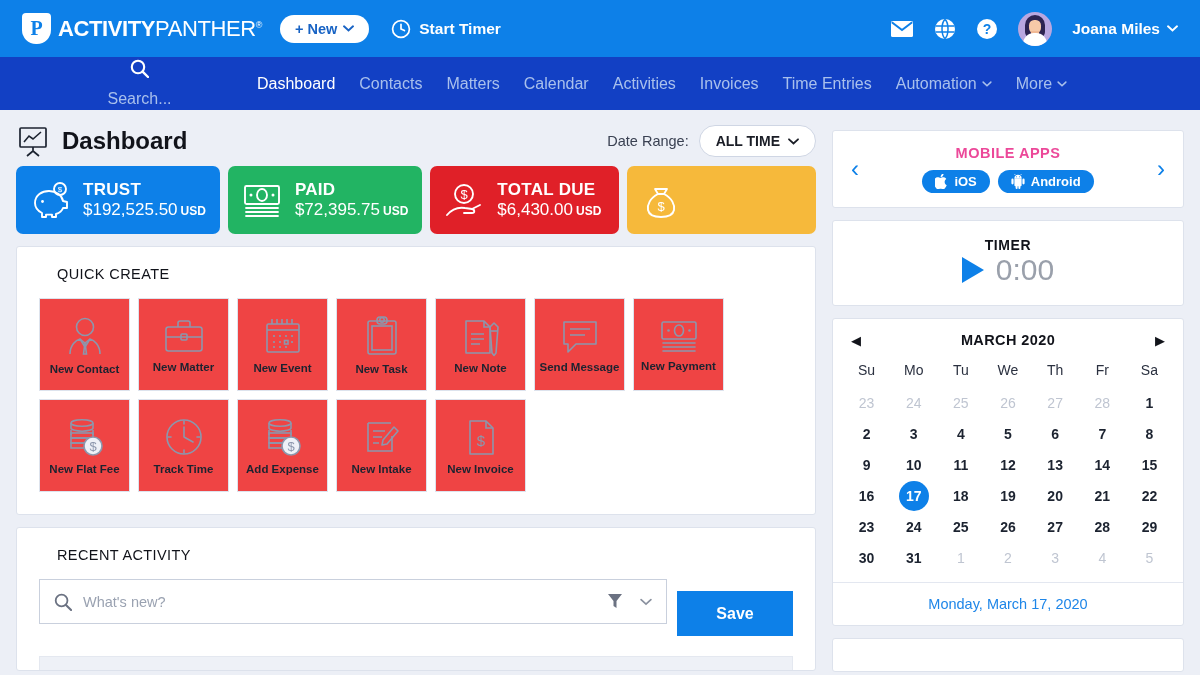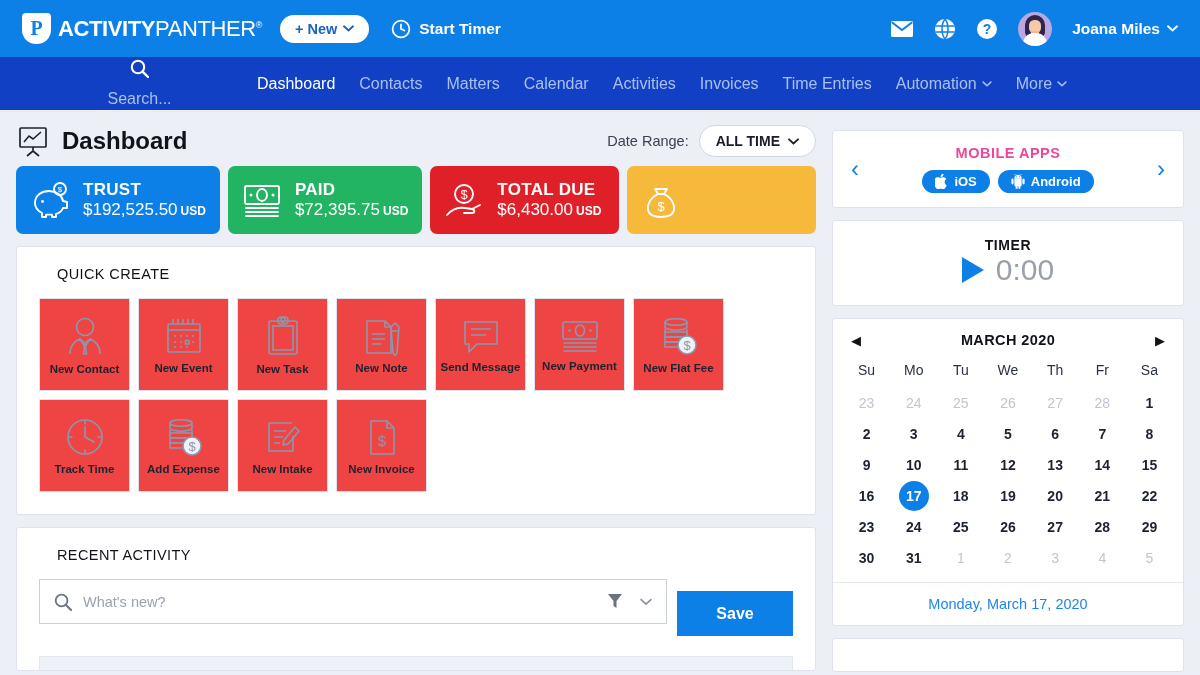--- a/index.html
+++ b/index.html
@@ -358,20 +358,29 @@
         <div class="tile">
           <svg width="42" height="44" viewBox="0 0 42 44">
             <circle cx="21" cy="13" r="8.5"></circle>
             <path d="M6 40 C6 31 12 26 16 25 L21 33 L26 25 C30 26 36 31 36 40" stroke-linejoin="round"></path>
             <path d="M16 25 L21 29 L26 25"></path>
               <path d="M21 29 L19.5 40 L22.5 40 Z"></path>
           </svg>
           <div class="tile-label">New Contact</div>
         </div>
 
+        <div class="tile">
+          <svg width="44" height="40" viewBox="0 0 44 40">
+            <rect x="4" y="11" width="36" height="24" rx="2.5"></rect>
+            <path d="M16 11 V7 a2 2 0 0 1 2-2 h8 a2 2 0 0 1 2 2 v4"></path>
+            <path d="M4 21 H40"></path>
+            <rect x="19" y="18" width="6" height="6" rx="1"></rect>
+          </svg>
+          <div class="tile-label">New Matter</div>
+        </div>
 
         <div class="tile">
           <svg width="44" height="42" viewBox="0 0 44 42">
             <rect x="6" y="9" width="32" height="28" rx="1.5"></rect>
             <path d="M11 9 V4 M16 9 V4 M21 9 V4 M26 9 V4 M31 9 V4"></path>
             <path d="M6 15 H38"></path>
             <circle cx="13" cy="21" r="1.1" fill="#8c97ad" stroke="none"></circle>
             <circle cx="19" cy="21" r="1.1" fill="#8c97ad" stroke="none"></circle>
             <circle cx="25" cy="21" r="1.1" fill="#8c97ad" stroke="none"></circle>
             <circle cx="31" cy="21" r="1.1" fill="#8c97ad" stroke="none"></circle>

